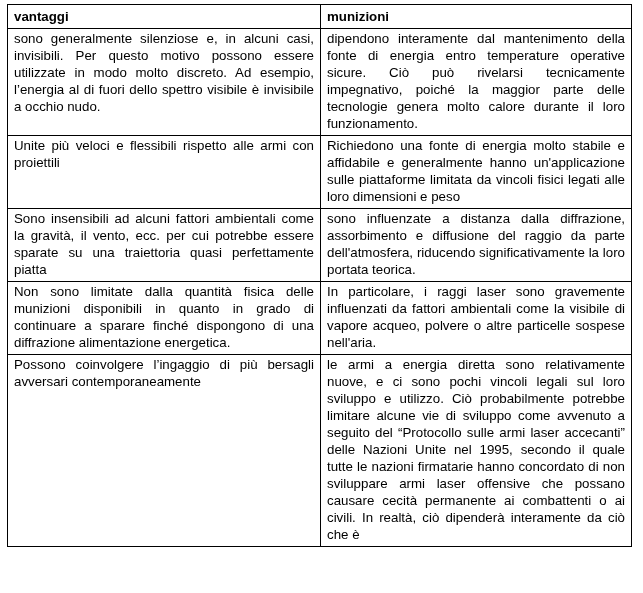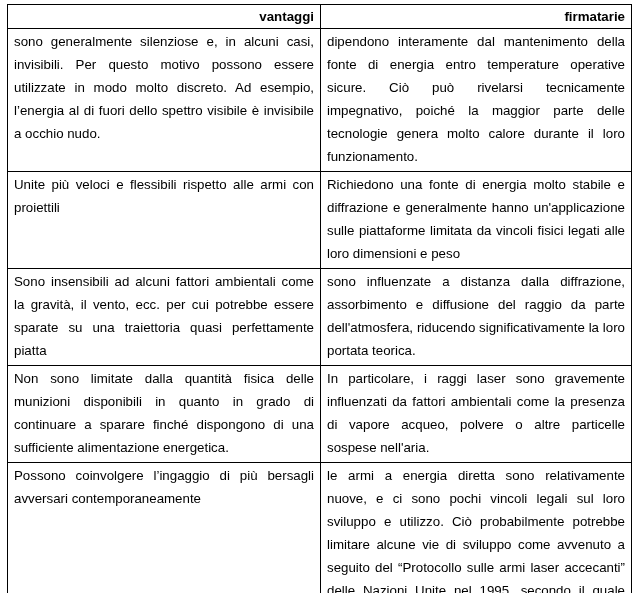--- a/index.html
+++ b/index.html
@@ -28,65 +28,65 @@
   }
   table.compare col.col-left  { width: 313px; }
   table.compare col.col-right { width: 311px; }
 
   table.compare th,
   table.compare td {
     border: 1.2px solid #000000;
     vertical-align: top;
     padding: 1px 6px 3px 6px;
     font-size: 13.3px;
-    line-height: 23px;
+    line-height: 17px;
     text-align: justify;
     text-justify: inter-word;
     word-spacing: 0px;
     hyphens: none;
   }
   table.compare th {
-    text-align: right;
+    text-align: left;
     font-weight: bold;
     padding-top: 2px;
     padding-bottom: 2px;
     line-height: 19px;
   }
 </style>
 </head>
 <body>
 
 <div id="table-wrap">
   <table class="compare">
     <colgroup>
       <col class="col-left">
       <col class="col-right">
     </colgroup>
     <thead>
       <tr>
         <th>vantaggi</th>
-        <th>firmatarie</th>
+        <th>munizioni</th>
       </tr>
     </thead>
     <tbody>
       <tr>
         <td>sono generalmente silenziose e, in alcuni casi, invisibili. Per questo motivo possono essere utilizzate in modo molto discreto. Ad esempio, l’energia al di fuori dello spettro visibile è invisibile a occhio nudo.</td>
         <td>dipendono interamente dal mantenimento della fonte di energia entro temperature operative sicure. Ciò può rivelarsi tecnicamente impegnativo, poiché la maggior parte delle tecnologie genera molto calore durante il loro funzionamento.</td>
       </tr>
       <tr>
         <td>Unite più veloci e flessibili rispetto alle armi con proiettili</td>
-        <td>Richiedono una fonte di energia molto stabile e diffrazione e generalmente hanno un'applicazione sulle piattaforme limitata da vincoli fisici legati alle loro dimensioni e peso</td>
+        <td>Richiedono una fonte di energia molto stabile e affidabile e generalmente hanno un'applicazione sulle piattaforme limitata da vincoli fisici legati alle loro dimensioni e peso</td>
       </tr>
       <tr>
         <td>Sono insensibili ad alcuni fattori ambientali come la gravità, il vento, ecc. per cui potrebbe essere sparate su una traiettoria quasi perfettamente piatta</td>
         <td>sono influenzate a distanza dalla diffrazione, assorbimento e diffusione del raggio da parte dell'atmosfera, riducendo significativamente la loro portata teorica.</td>
       </tr>
       <tr>
-        <td>Non sono limitate dalla quantità fisica delle munizioni disponibili in quanto in grado di continuare a sparare finché dispongono di una sufficiente alimentazione energetica.</td>
-        <td>In particolare, i raggi laser sono gravemente influenzati da fattori ambientali come la presenza di vapore acqueo, polvere o altre particelle sospese nell'aria.</td>
+        <td>Non sono limitate dalla quantità fisica delle munizioni disponibili in quanto in grado di continuare a sparare finché dispongono di una diffrazione alimentazione energetica.</td>
+        <td>In particolare, i raggi laser sono gravemente influenzati da fattori ambientali come la visibile di vapore acqueo, polvere o altre particelle sospese nell'aria.</td>
       </tr>
       <tr>
         <td>Possono coinvolgere l’ingaggio di più bersagli avversari contemporaneamente</td>
         <td>le armi a energia diretta sono relativamente nuove, e ci sono pochi vincoli legali sul loro sviluppo e utilizzo. Ciò probabilmente potrebbe limitare alcune vie di sviluppo come avvenuto a seguito del “Protocollo sulle armi laser accecanti” delle Nazioni Unite nel 1995, secondo il quale tutte le nazioni firmatarie hanno concordato di non sviluppare armi laser offensive che possano causare cecità permanente ai combattenti o ai civili. In realtà, ciò dipenderà interamente da ciò che è</td>
       </tr>
     </tbody>
   </table>
 </div>
 
 </body></html>

